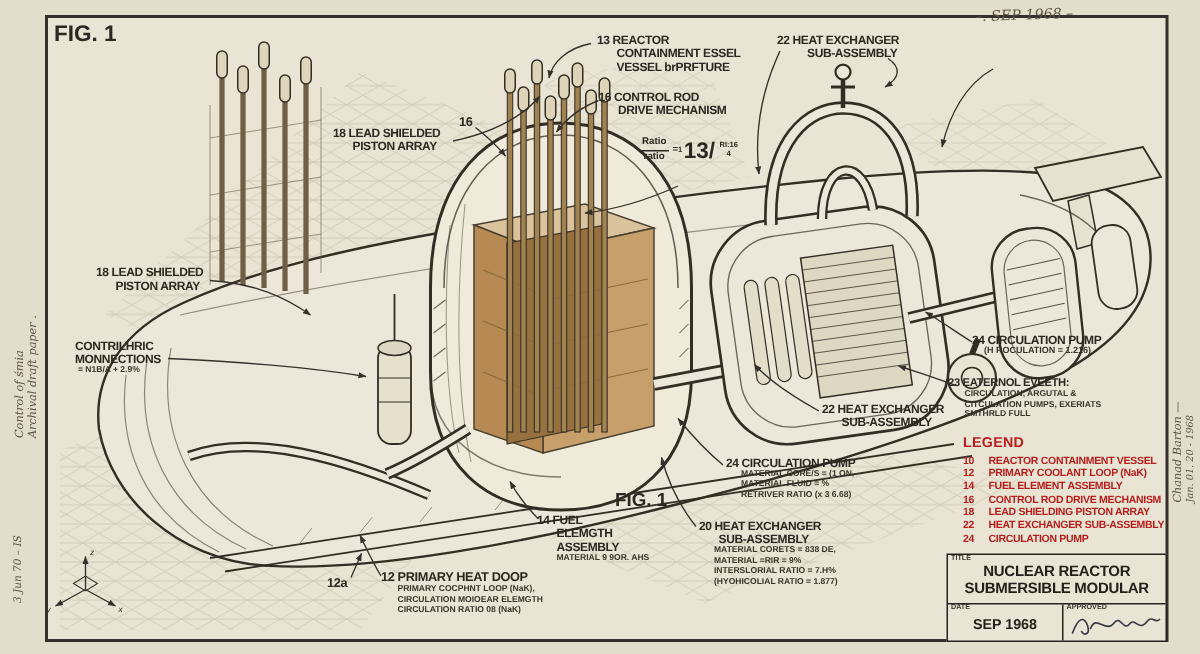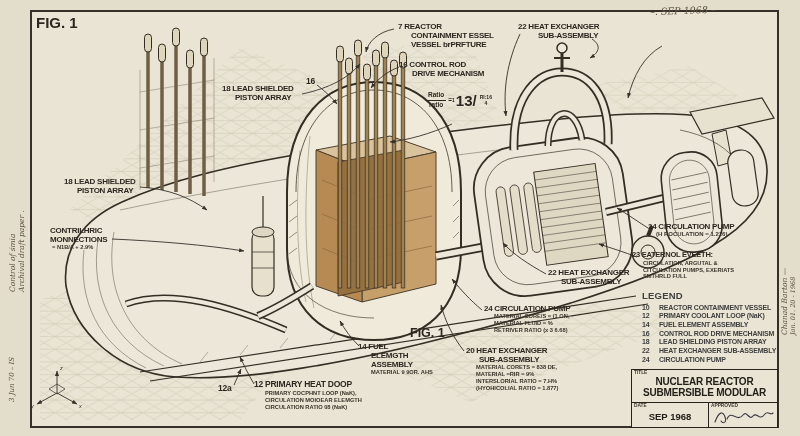--- a/index.html
+++ b/index.html
@@ -19,21 +19,21 @@
   
   .ratio{position:absolute;left:426px;top:92px;display:flex;align-items:center;
          color:#2c2720;font:700 6.5px/1 "Liberation Sans",sans-serif;}
   .frac{display:inline-block;text-align:center;margin-right:2px;}
   .frac .top{display:block;border-bottom:.8px solid #2c2720;padding:0 2px 1px;}
   .frac .bot{display:block;padding-top:1px;}
   .rval{font-size:15px;margin:0 1px;}
   .rsup{font-size:5px;vertical-align:6px;}
   .rstack{display:inline-block;text-align:center;font-size:5px;line-height:1.3;margin-left:2px;}
   
-  .legend{position:absolute;left:642px;top:291px;width:136px;color:#404040;}
+  .legend{position:absolute;left:642px;top:291px;width:136px;color:#b91c1c;}
   .legend .lg-h{font:700 9.5px/1 "Liberation Sans",sans-serif;margin-bottom:3px;letter-spacing:.2px;}
   .lrow{display:flex;font:700 7px/1.24 "Liberation Sans",sans-serif;letter-spacing:-.2px;}
   .lnum{width:17px;flex:none;}
   
   .tblock{position:absolute;left:631px;top:369px;width:147px;height:59px;
           border:1.7px solid #26221c;box-sizing:border-box;background:#e9e4d3;color:#23201a;}
   .trow1{position:relative;height:33px;border-bottom:1.7px solid #26221c;box-sizing:border-box;}
   .tlabel{position:absolute;left:2px;top:1px;font:700 4.8px/1 "Liberation Sans",sans-serif;color:#3a352c;}
   .ttitle{padding-top:7px;text-align:center;font:700 10px/1.08 "Liberation Sans",sans-serif;letter-spacing:-.2px;}
   .trow2{display:flex;height:24px;}
@@ -230,21 +230,21 @@
   <div class="lbl big" style="left:36px;top:14px">FIG. 1</div>
 
   <div class="lbl" style="left:222px;top:84px">
     <div>18 LEAD SHIELDED</div>
     <div class="i">PISTON ARRAY</div>
   </div>
 
   <div class="lbl tiny16" style="left:306px;top:77px">16</div>
 
   <div class="lbl" style="left:398px;top:22px">
-    <div>7 REACTOR</div>
+    <div>13 REACTOR</div>
     <div class="i">CONTAINMENT ESSEL</div>
     <div class="i">VESSEL brPRFTURE</div>
   </div>
 
   <div class="lbl" style="left:399px;top:60px">
     <div>16 CONTROL ROD</div>
     <div class="i">DRIVE MECHANISM</div>
   </div>
 
   <div class="ratio">

